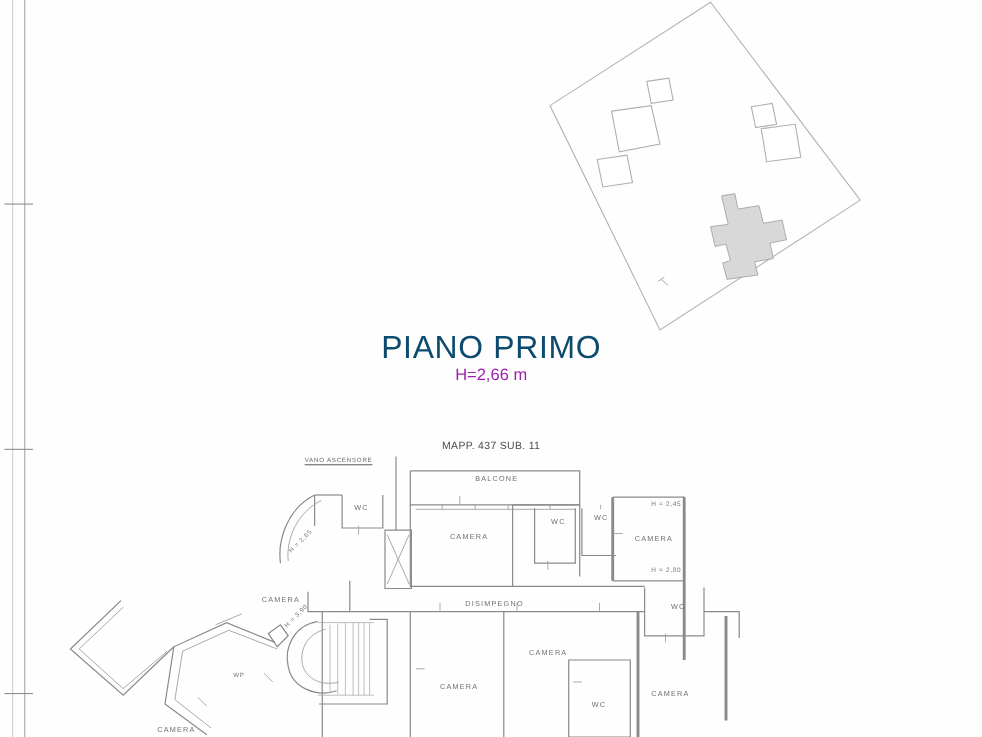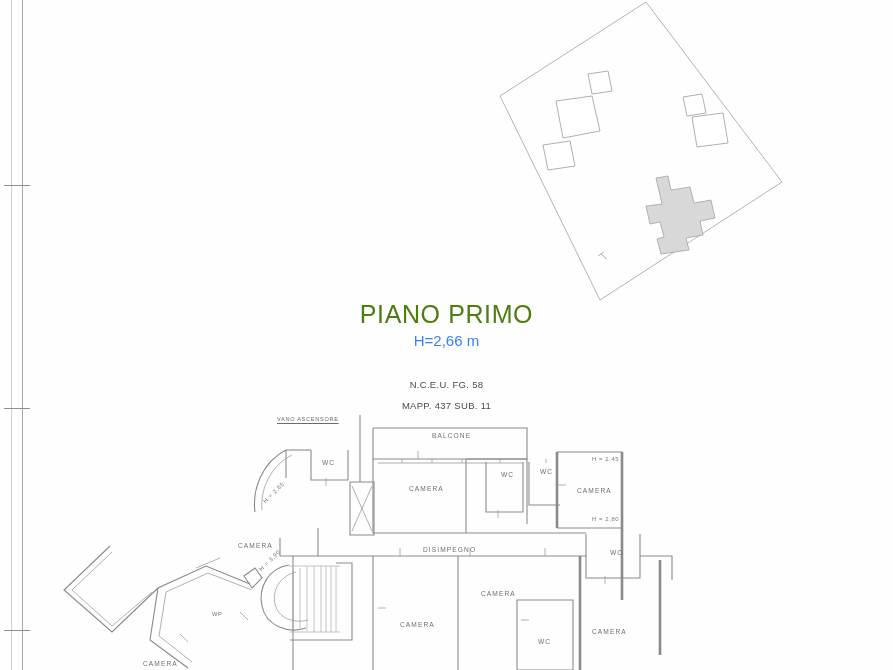--- a/index.html
+++ b/index.html
@@ -13,22 +13,22 @@
   .page{position:absolute;inset:0;background:#fefefe;}
 
   
   .margin-rule{position:absolute;top:0;bottom:0;width:1px;background:#b9b9b9;}
   .margin-rule.outer{left:11px;background:#cfcfcf;}
   .margin-rule.inner{left:22px;background:#a9a9a9;}
   .margin-tick{position:absolute;left:4px;width:26px;height:1px;background:#8e8e8e;}
 
   
   .title-block{position:absolute;left:0;right:0;text-align:center;}
-  #title-main{top:300px;font-size:25px;letter-spacing:.6px;color:#4d7c0f;}
-  #title-height{top:332px;font-size:15px;color:#3b82f6;}
+  #title-main{top:300px;font-size:29px;letter-spacing:.6px;color:#0c4a6e;}
+  #title-height{top:332px;font-size:15px;color:#a21caf;}
   #cad-line1{top:379px;font-size:9.5px;letter-spacing:.3px;color:#4a4a4a;}
   #cad-line2{top:400px;font-size:9.5px;letter-spacing:.3px;color:#4a4a4a;}
 
   
   .lbl{position:absolute;font-size:6.6px;letter-spacing:1.1px;color:#6e6e6e;white-space:nowrap;}
   .lbl.sm{font-size:5.6px;letter-spacing:.7px;}
   .lbl.dim{font-size:5.9px;letter-spacing:.6px;color:#7a7a7a;}
   .lbl.underline{text-decoration:underline;text-underline-offset:2px;color:#6a6a6a;}
 
   svg{position:absolute;overflow:visible;}
@@ -60,21 +60,20 @@
       <path d="M 588,74 L 608,71 L 612,91 L 592,94 Z" class="bldg"></path>
       <path d="M 543,145 L 570,141 L 575,166 L 548,170 Z" class="bldg"></path>
       <path d="M 683,97 L 702,94 L 706,113 L 687,116 Z" class="bldg"></path>
       <path d="M 692,117 L 723,113 L 728,143 L 697,147 Z" class="bldg"></path>
       <path d="M 656,178 L 668,176 L 671,190 L 690,187 L 694,203 L 711,200 L 715,218 L 700,221 L 703,235 L 686,238 L 689,250 L 661,254 L 657,239 L 664,237 L 660,222 L 650,224 L 646,206 L 662,204 Z" class="hatchfill"></path>
       <path d="M 598,256 L 604,252 M 601,254 L 607,259" class="wall-thin"></path>
     </svg>
 
   <div class="title-block" id="title-main">PIANO PRIMO</div>
   <div class="title-block" id="title-height">H=2,66 m</div>
-  <div class="title-block" id="cad-line1">N.C.E.U. FG. 58</div>
   <div class="title-block" id="cad-line2">MAPP. 437 SUB. 11</div>
 
   <svg id="floor-plan-svg" style="left:0;top:0;width:893px;height:670px;">
 
     <path class="wall" d="M 373,428 L 527,428 L 527,459"></path>
     <path class="wall" d="M 373,428 L 373,459 L 527,459"></path>
     <path class="wall-thin" d="M 378,463 L 523,463"></path>
 
     <path class="wall" d="M 373,459 L 373,533 L 466,533 L 466,459"></path>
     <path class="wall" d="M 466,459 L 527,459 L 527,524"></path>

